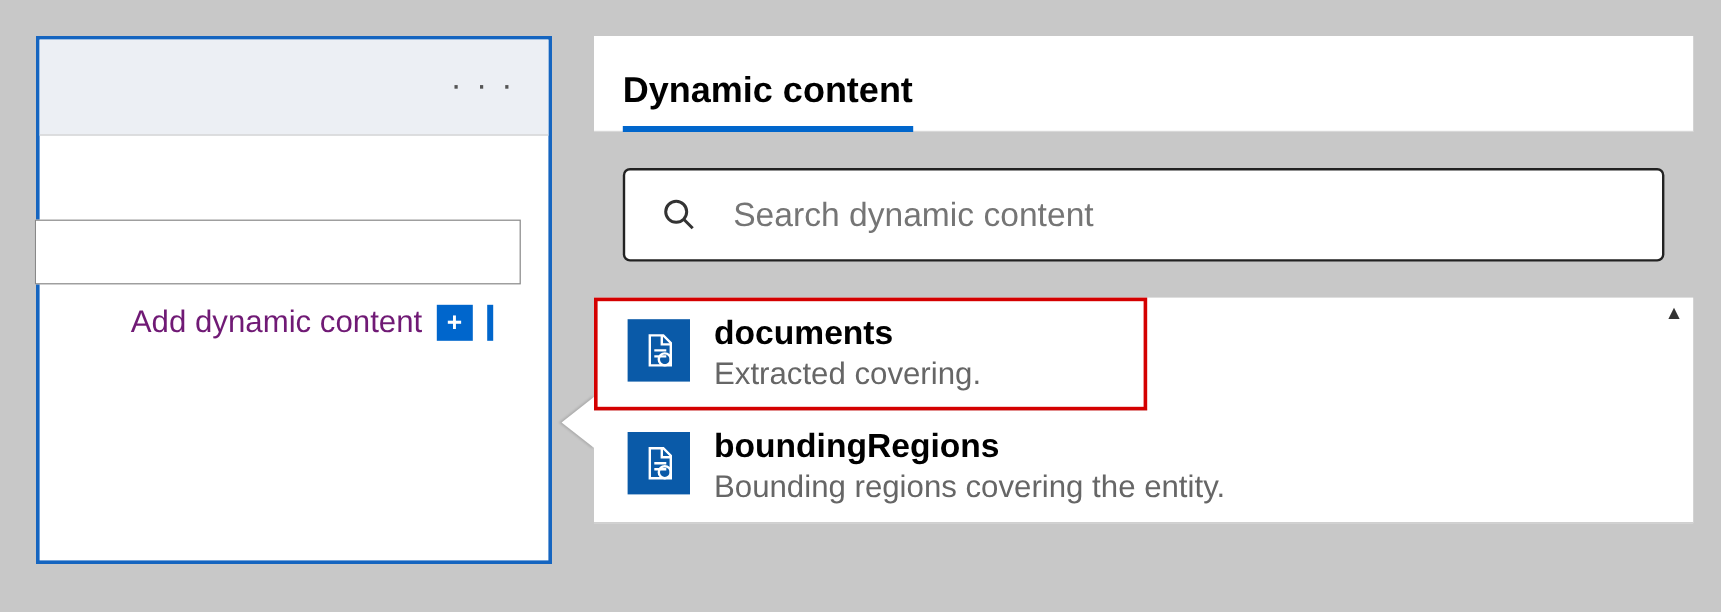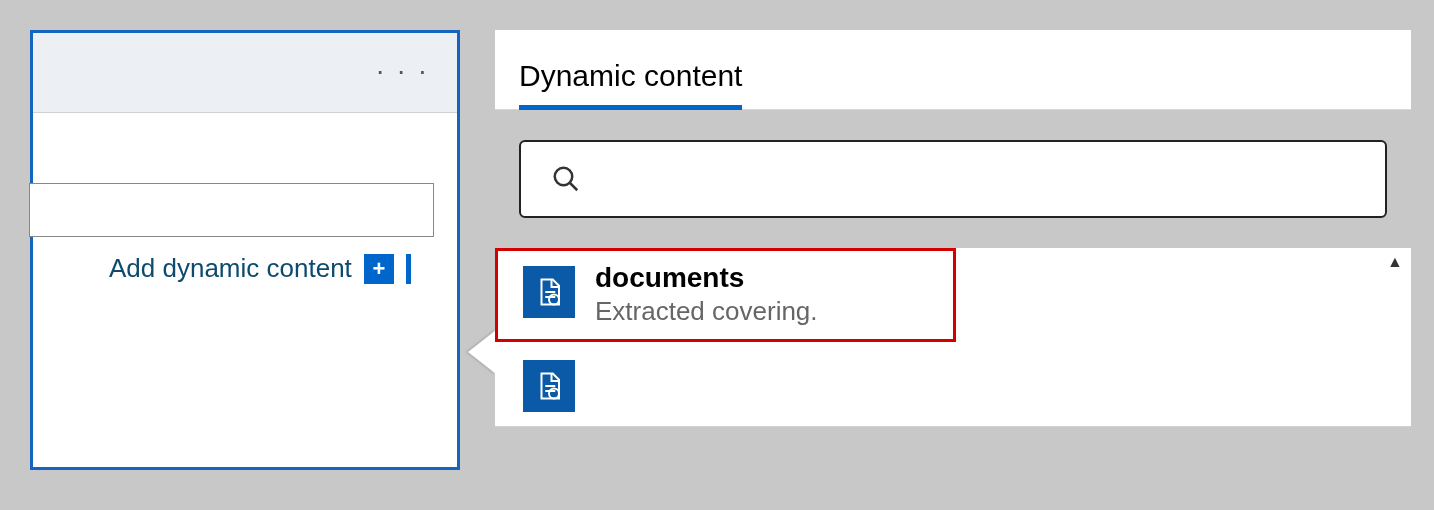--- a/index.html
+++ b/index.html
@@ -54,21 +54,21 @@
   }
   .add-dc-line {
     position: absolute;
     left: 76px;
     top: 140px;
     display: flex;
     align-items: center;
     gap: 12px;
   }
   .add-dc-link {
-    color: #0c4a6e;
+    color: #701a75;
     font-size: 26px;
     cursor: pointer;
   }
   .plus-btn {
     width: 30px;
     height: 30px;
     background: #0066cc;
     display: inline-flex;
     align-items: center;
     justify-content: center;
@@ -100,21 +100,21 @@
     border-bottom: 1px solid #d8d8d8;
   }
   .tab {
     font-size: 30px;
     color: #333;
     padding-bottom: 16px;
     cursor: pointer;
     position: relative;
   }
   .tab.active {
-    font-weight: 400;
+    font-weight: 700;
     color: #000;
   }
   .tab.active::after {
     content: "";
     position: absolute;
     left: 0; right: 0; bottom: -1px;
     height: 5px;
     background: #0066cc;
   }
 
@@ -232,20 +232,21 @@
   <div class="tab-bar">
     <div class="tab active">Dynamic content</div>
   </div>
 
   <div class="search-wrap">
     <div class="search-box">
       <svg class="search-icon" viewBox="0 0 24 24" fill="none" stroke="#333" stroke-width="2">
         <circle cx="10" cy="10" r="7"></circle>
         <line x1="21" y1="21" x2="15" y2="15"></line>
       </svg>
+      <input type="text" class="search-input" placeholder="Search dynamic content" style="">
     </div>
   </div>
 
   <div class="results">
     <div class="scroll-arrow">▲</div>
 
     <div class="result-item highlight" style="width:461px;">
       <div class="result-icon">
         <svg viewBox="0 0 24 24" width="30" height="30" fill="none" stroke="#fff" stroke-width="1.6">
           <path d="M6 2h9l5 5v15H6z" fill="none"></path>
@@ -264,15 +265,19 @@
     <div class="result-item">
       <div class="result-icon">
         <svg viewBox="0 0 24 24" width="30" height="30" fill="none" stroke="#fff" stroke-width="1.6">
           <path d="M6 2h9l5 5v15H6z" fill="none"></path>
           <path d="M14 2v6h6"></path>
           <line x1="9" y1="12" x2="17" y2="12"></line>
           <line x1="9" y1="16" x2="17" y2="16"></line>
           <circle cx="16" cy="18" r="4"></circle>
         </svg>
       </div>
+      <div class="result-text">
+        <div class="result-title">boundingRegions</div>
+        <div class="result-desc">Bounding regions covering the entity.</div>
+      </div>
     </div>
   </div>
 </div>
 
 </body></html>

